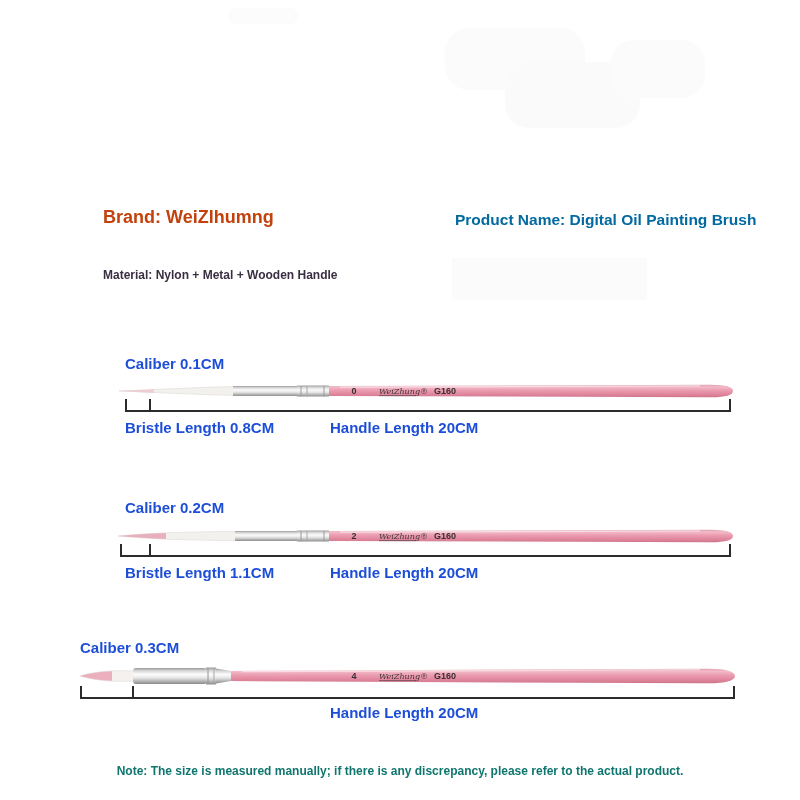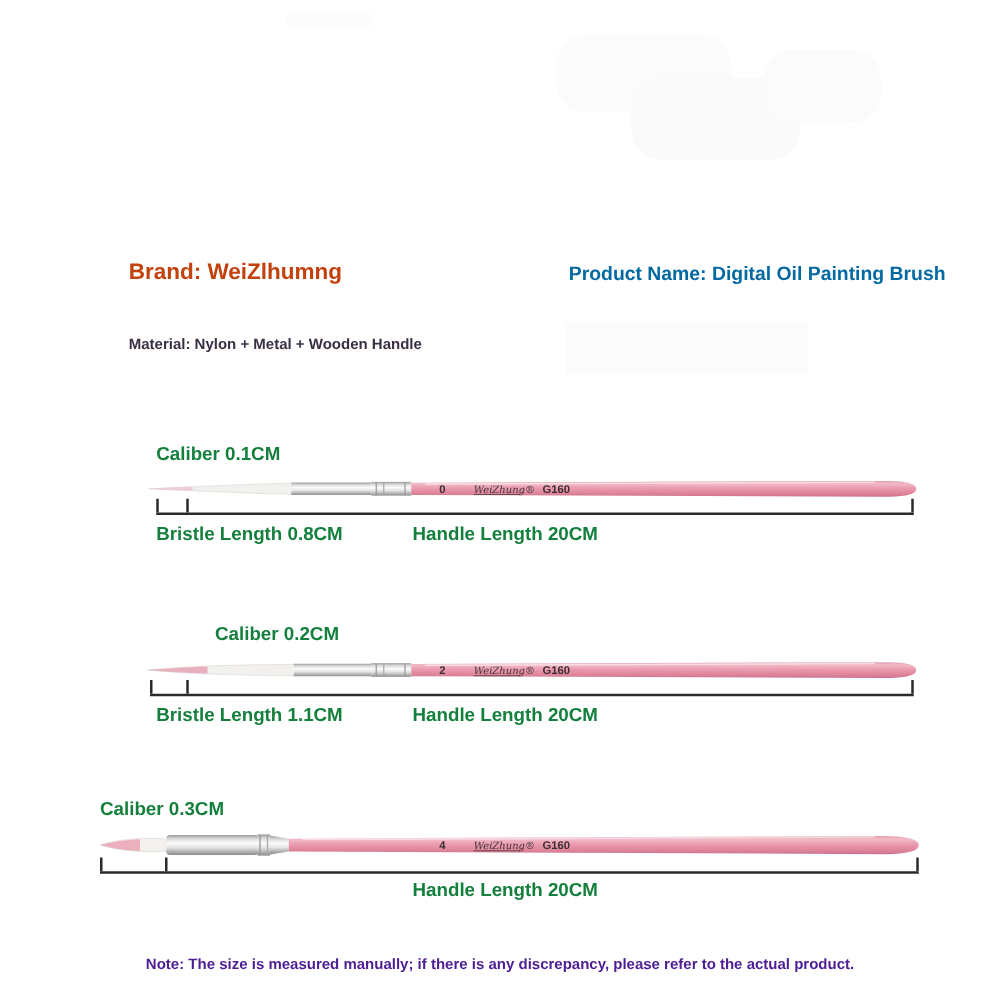--- a/index.html
+++ b/index.html
@@ -7,28 +7,28 @@
         font-family:"Liberation Sans",sans-serif;}
   .abs{position:absolute;}
   .smudge{position:absolute;background:#fbfbfb;border-radius:24px;}
   .title{left:0;top:138px;width:800px;text-align:center;font-size:21px;font-weight:400;
          letter-spacing:3.5px;color:#3b3b3b;}
   .brand{left:103px;top:207px;font-size:18px;font-weight:bold;color:#c2410c;}
   .pname{left:455px;top:211px;font-size:15.5px;font-weight:bold;color:#0369a1;}
   .material{left:103px;top:268px;font-size:12px;font-weight:bold;color:#3a2f42;}
   .model-bg{left:452px;top:258px;width:195px;height:42px;background:#fbfbfb;}
   .model{left:456px;top:263px;font-size:19px;font-weight:bold;color:#26262e;}
-  .lbl{position:absolute;font-size:15px;font-weight:bold;color:#15803d;line-height:1.3;}
+  .lbl{position:absolute;font-size:15px;font-weight:bold;color:#1d4ed8;line-height:1.3;}
   .brush-svg{position:absolute;left:0;width:800px;height:44px;}
   .bracket{position:absolute;height:11px;border-bottom:2px solid #2b2b2b;}
   .bracket::before,.bracket::after{content:"";position:absolute;bottom:0;width:2px;height:11px;background:#2b2b2b;}
   .bracket::before{left:0;}
   .bracket::after{right:0;}
   .mid-tick{position:absolute;bottom:0;width:2px;height:11px;background:#2b2b2b;}
-  .note{left:0;top:764px;width:800px;text-align:center;font-size:12px;font-weight:bold;color:#4c1d95;}
+  .note{left:0;top:764px;width:800px;text-align:center;font-size:12px;font-weight:bold;color:#0f766e;}
   .handle-text{font-family:"Liberation Sans",sans-serif;font-weight:bold;font-size:9px;fill:#3a2e34;}
   .handle-logo{font-family:"DejaVu Serif",serif;font-style:italic;font-size:8px;fill:#40343a;}
 </style>
 </head>
 <body>
 
 <div id="page">
 
   <div class="smudge" style="left:445px;top:28px;width:140px;height:62px;"></div>
   <div class="smudge" style="left:505px;top:62px;width:135px;height:66px;background:#fafafa;"></div>
@@ -76,21 +76,21 @@
     <line x1="379" y1="26.6" x2="416" y2="26.6" stroke="#40343a" stroke-width="0.6"></line>
     <text x="434" y="25.2" class="handle-text">G160</text>
   </svg>
 
   <div class="bracket" style="left:125px;top:399px;width:606px;">
     <div class="mid-tick" style="left:24px;"></div>
   </div>
   <div class="lbl" style="left:125px;top:418px;">Bristle Length 0.8CM</div>
   <div class="lbl" style="left:330px;top:418px;">Handle Length 20CM</div>
 
-  <div class="lbl" style="left:125px;top:498px;margin-left:47px;">Caliber 0.2CM</div>
+  <div class="lbl" style="left:125px;top:498px;">Caliber 0.2CM</div>
 
   <svg class="brush-svg" style="top:514px;" viewBox="0 0 800 44">
     <defs>
       <linearGradient id="fer2" x1="0" y1="0" x2="0" y2="1">
         <stop offset="0" stop-color="#9e9e9e"></stop>
           <stop offset="0.18" stop-color="#d8d8d8"></stop>
         <stop offset="0.4" stop-color="#fbfbfb"></stop>
           <stop offset="0.62" stop-color="#e6e6e6"></stop>
         <stop offset="0.85" stop-color="#b2b2b2"></stop>
           <stop offset="1" stop-color="#8f8f8f"></stop>

